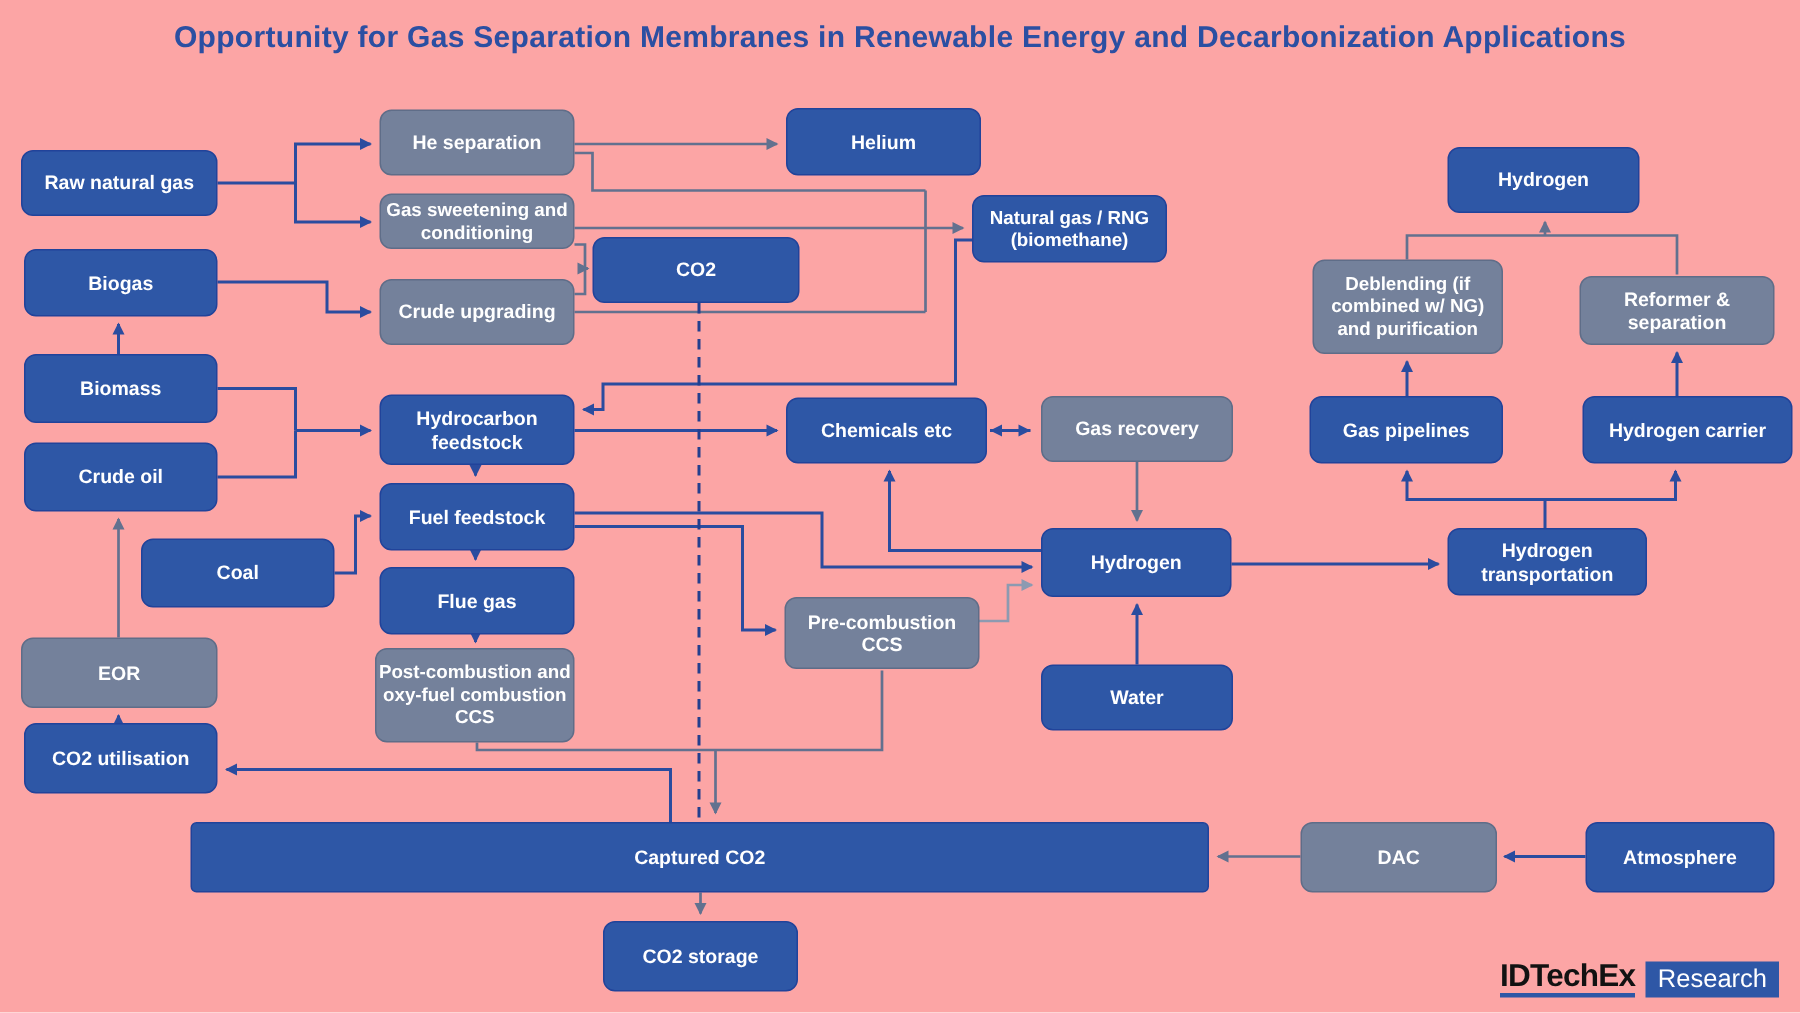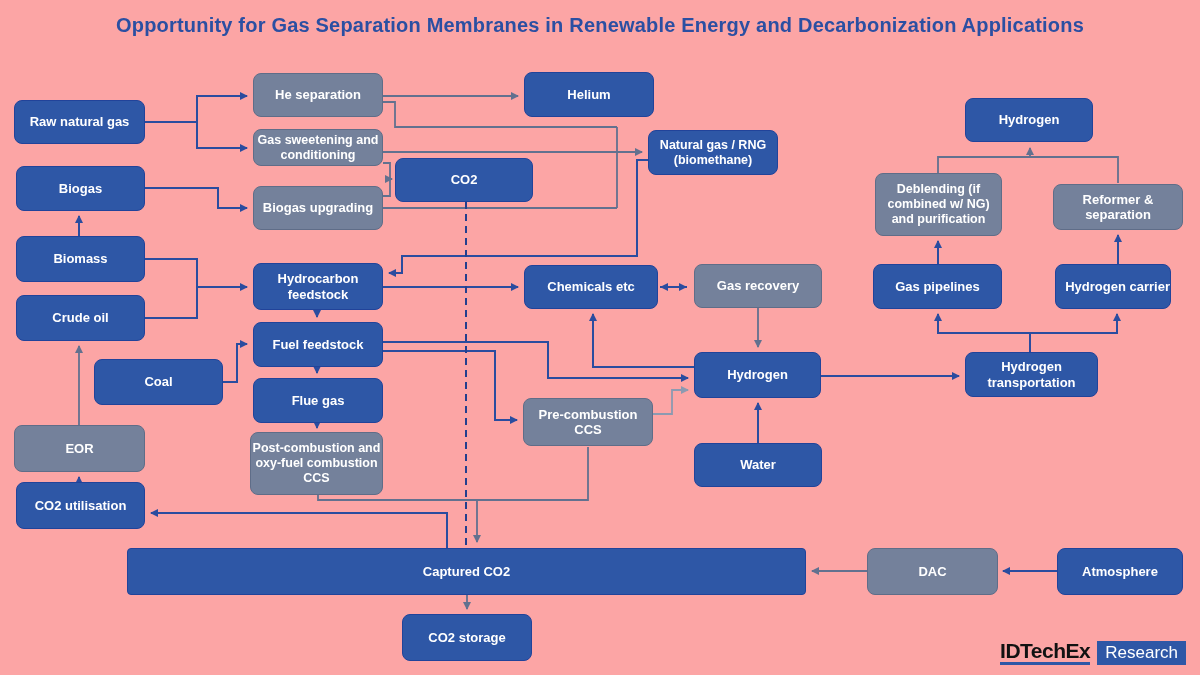--- a/index.html
+++ b/index.html
@@ -118,21 +118,21 @@
       <span>CO2 utilisation</span>
     </div>
 
   <div class="node gray" style="left:253px;top:73px;width:130px;height:44px;">
       <span>He separation</span>
     </div>
   <div class="node gray" style="left:253px;top:129px;width:130px;height:37px;font-size:12.5px;">
       <span>Gas sweetening and conditioning</span>
     </div>
   <div class="node gray" style="left:253px;top:186px;width:130px;height:44px;">
-      <span>Biogas upgrading</span>
+      <span>Crude upgrading</span>
     </div>
   <div class="node blue" style="left:395px;top:158px;width:138px;height:44px;">
       <span>CO2</span>
     </div>
   <div class="node blue" style="left:253px;top:263px;width:130px;height:47px;">
       <span>Hydrocarbon feedstock</span>
     </div>
   <div class="node blue" style="left:253px;top:322px;width:130px;height:45px;">
       <span>Fuel feedstock</span>
     </div>
@@ -170,21 +170,21 @@
     </div>
   <div class="node gray" style="left:875px;top:173px;width:127px;height:63px;font-size:12.5px;">
       <span>Deblending (if combined w/ NG) and purification</span>
     </div>
   <div class="node gray" style="left:1053px;top:184px;width:130px;height:46px;">
       <span>Reformer &amp; separation</span>
     </div>
   <div class="node blue" style="left:873px;top:264px;width:129px;height:45px;">
       <span>Gas pipelines</span>
     </div>
-  <div class="node blue" style="left:1055px;top:264px;width:116px;height:45px;justify-content:flex-end;">
+  <div class="node blue" style="left:1055px;top:264px;width:140px;height:45px;">
       <span>Hydrogen carrier</span>
     </div>
   <div class="node blue" style="left:965px;top:352px;width:133px;height:45px;">
       <span>Hydrogen transportation</span>
     </div>
 
   <div class="node blue" style="left:127px;top:548px;width:679px;height:47px;border-radius:4px;">
       <span>Captured CO2</span>
     </div>
   <div class="node gray" style="left:867px;top:548px;width:131px;height:47px;">

